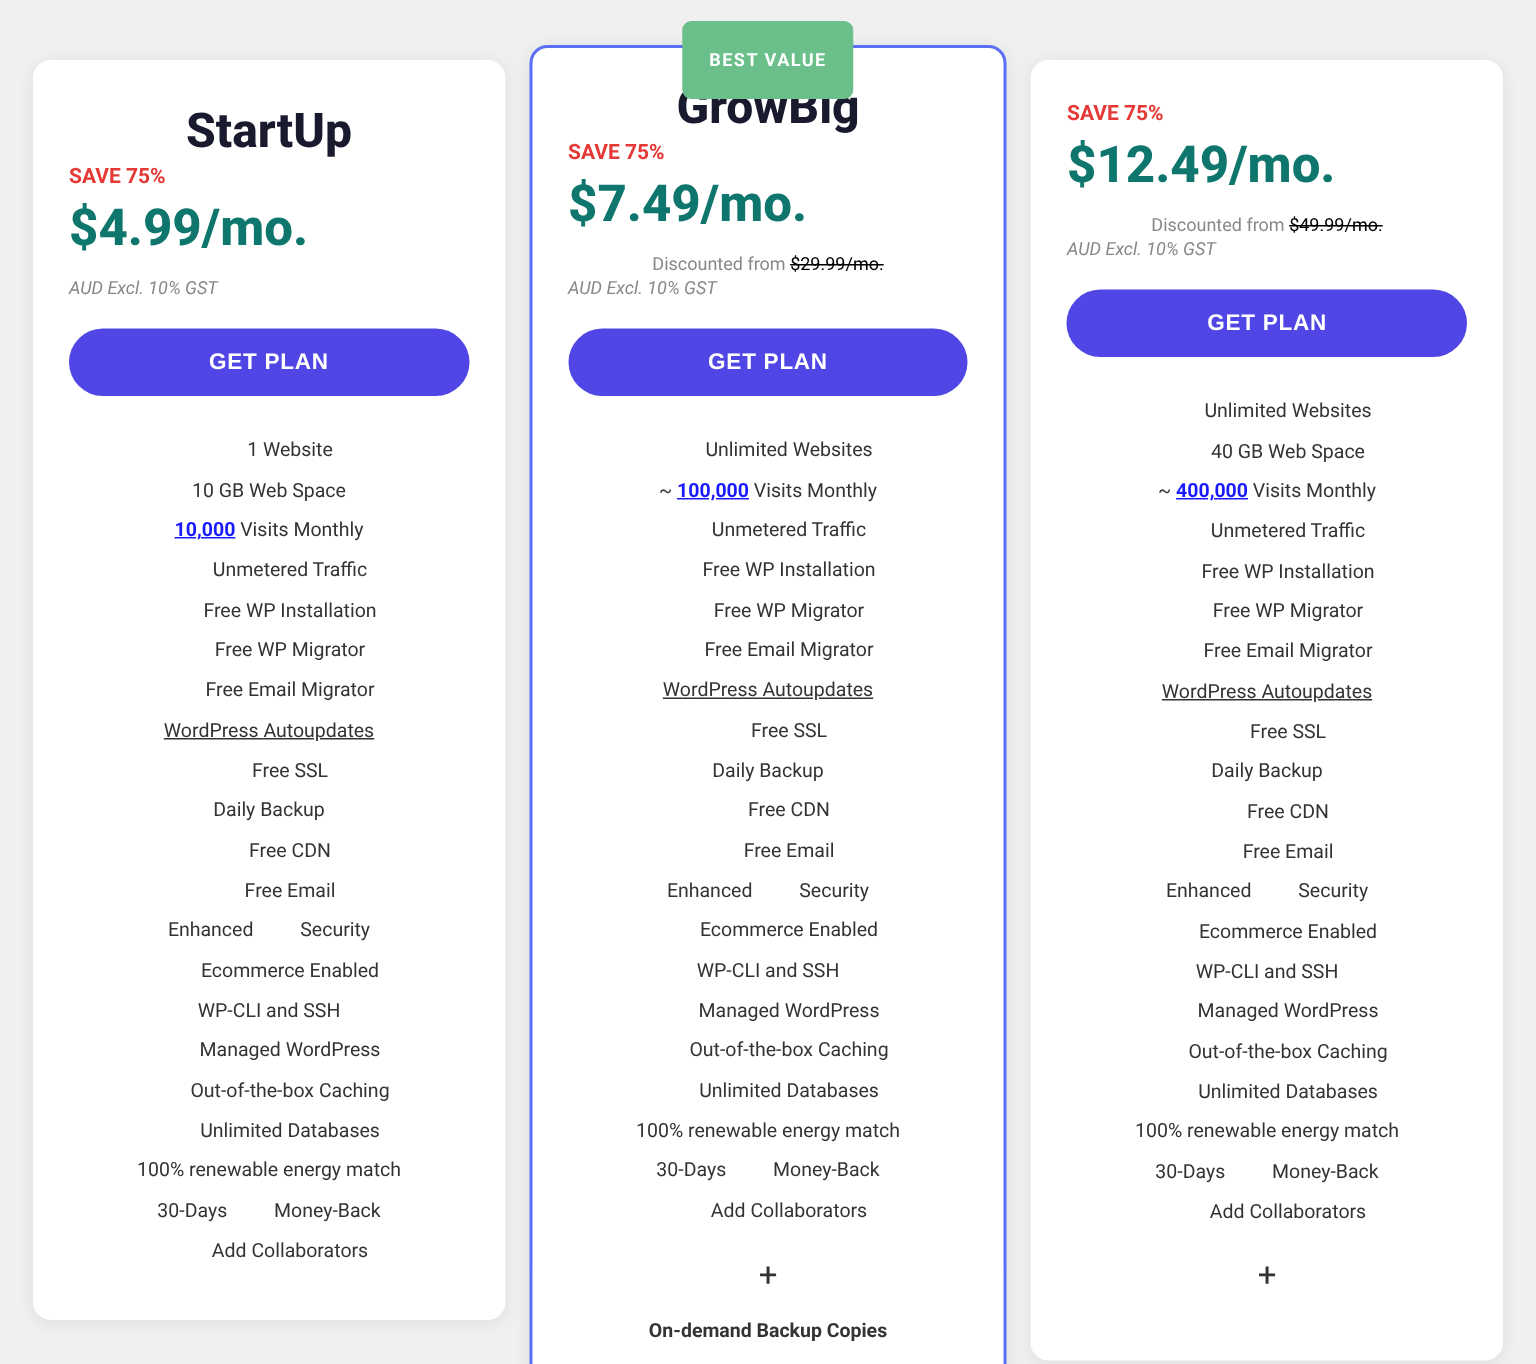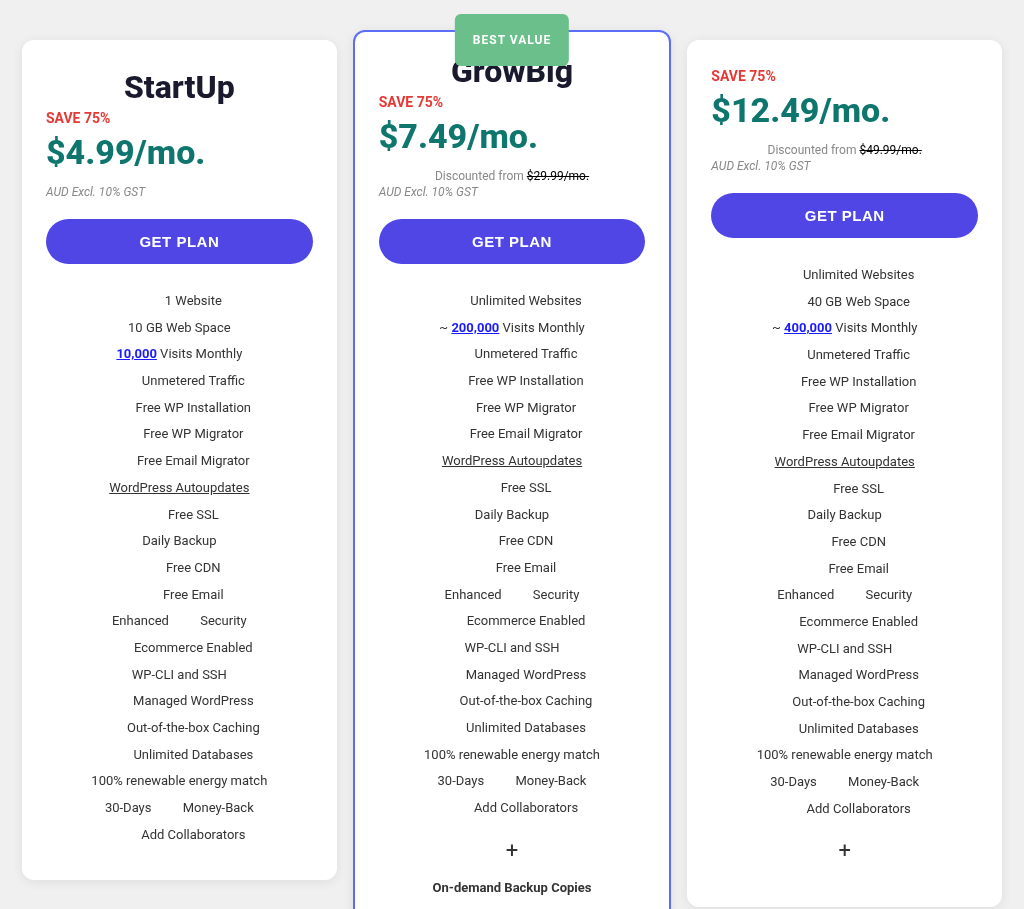--- a/index.html
+++ b/index.html
@@ -176,21 +176,21 @@
     <div class="plan-card featured">
       <div class="best-value-badge">BEST VALUE</div>
       <div class="plan-name">GrowBig</div>
       <div class="save-text">SAVE 75%</div>
       <div class="price">$7.49/mo.</div>
       <div class="discounted-from">Discounted from <s>$29.99/mo.</s></div>
       <div class="excl-gst">AUD Excl. 10% GST</div>
       <button class="get-plan-btn">GET PLAN</button>
       <ul class="features-list">
         <li><span class="bold">Unlimited</span> Websites</li>
-        <li>~ <span class="highlight">200,000</span> Visits Monthly</li>
+        <li>~ <span class="highlight">100,000</span> Visits Monthly</li>
         <li><span class="bold">Unmetered</span> Traffic</li>
         <li><span class="bold">Free</span> WP Installation</li>
         <li><span class="bold">Free</span> WP Migrator</li>
         <li><span class="bold">Free</span> Email Migrator</li>
         <li><span class="underline">WordPress Autoupdates</span></li>
         <li><span class="bold">Free</span> SSL</li>
         <li>Daily Backup</li>
         <li><span class="bold">Free</span> CDN</li>
         <li><span class="bold">Free</span> Email</li>
         <li>Enhanced <span class="bold">Security</span></li>

